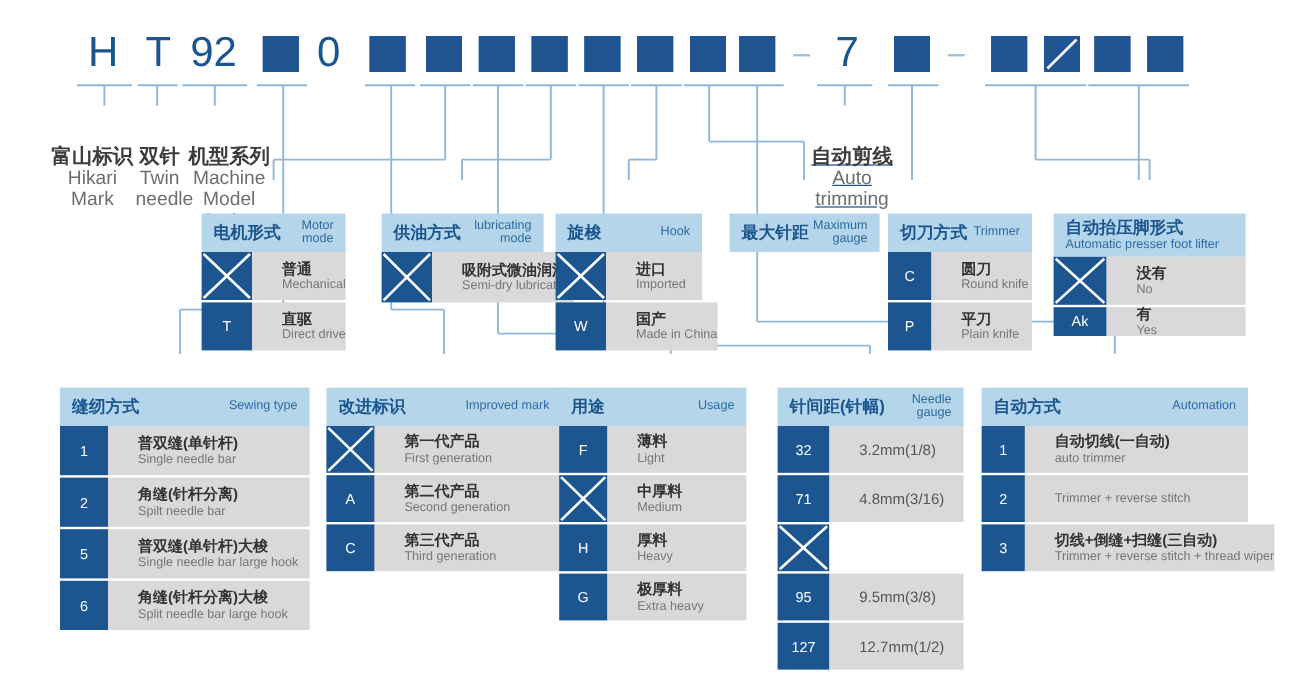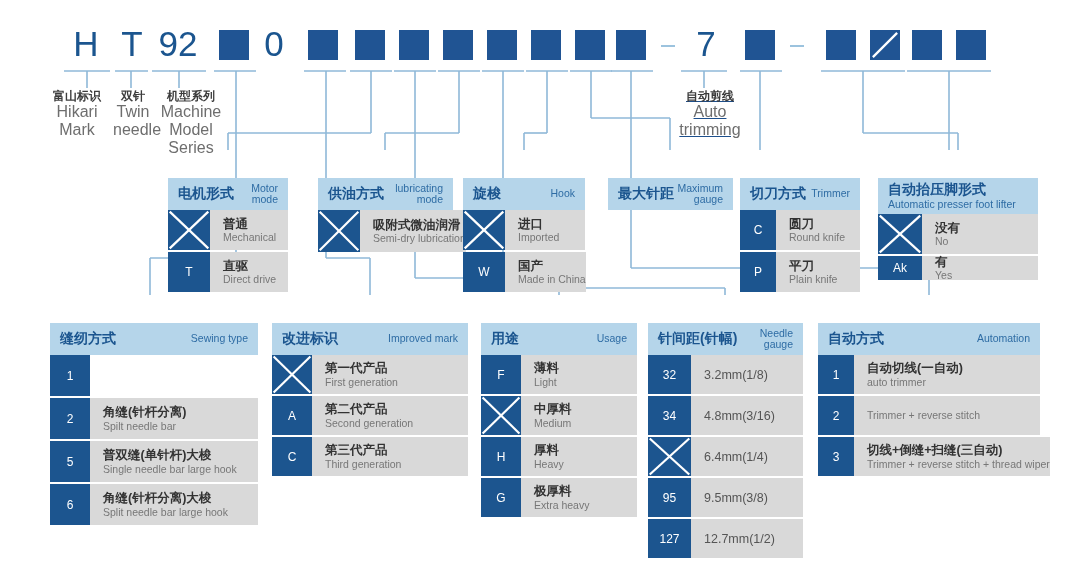--- a/index.html
+++ b/index.html
@@ -67,25 +67,26 @@
     background: #9cc3de;
   }
 
   
   .cap {
     position: absolute;
     text-align: center;
     line-height: 1.12;
   }
   .cap .cn {
-    font-size: 12px;
+    font-size: 17px;
     font-weight: bold;
     color: #3c3c3c;
     white-space: nowrap;
     display: block;
+    margin-top: 31px;
   }
   .cap .en {
     font-size: 16px;
     color: #6e6e6e;
     display: block;
   }
 
   
   .tbl { position: absolute; box-sizing: border-box; margin-top: 28px; }
   .tbl .hd {
@@ -129,21 +130,21 @@
     position: relative;
   }
   .row .key.x { background: #1c558f; }
   .row .key.x svg { position: absolute; left: 0; top: 0; width: 100%; height: 100%; }
   .row .val {
     background: #d9d9d9;
     flex: 1 1 auto;
     display: flex;
     flex-direction: column;
     justify-content: center;
-    padding-left: 13px;
+    padding-left: 25px;
     box-sizing: border-box;
   }
   .val .v-cn {
     font-size: 12.5px;
     font-weight: bold;
     color: #333333;
     line-height: 1.15;
     white-space: nowrap;
   }
   .val .v-en {
@@ -417,20 +418,24 @@
         </div>
       </div>
       <div class="tbl" style="left: 50px; top: 295px; width: 208px;">
         <div class="hd">
           <div class="h-cn">缝纫方式</div>
           <div class="h-en">Sewing type</div>
         </div>
         <div class="rows">
           <div class="row" style="height: 41px;">
             <div class="key" style="flex-basis: 40px;">1</div>
+            <div class="val">
+              <div class="v-cn">普双缝(单针杆)</div>
+              <div class="v-en">Single needle bar</div>
+            </div>
           </div>
           <div class="row" style="height: 41px;">
             <div class="key" style="flex-basis: 40px;">2</div>
             <div class="val">
               <div class="v-cn">角缝(针杆分离)</div>
               <div class="v-en">Spilt needle bar</div>
             </div>
           </div>
           <div class="row" style="height: 41px;">
             <div class="key" style="flex-basis: 40px;">5</div>
@@ -475,21 +480,21 @@
           </div>
           <div class="row" style="height: 39px;">
             <div class="key" style="flex-basis: 40px;">C</div>
             <div class="val">
               <div class="v-cn">第三代产品</div>
               <div class="v-en">Third generation</div>
             </div>
           </div>
         </div>
       </div>
-      <div class="tbl" style="left: 481px; top: 295px; width: 156px;">
+      <div class="tbl" style="left: 466px; top: 295px; width: 156px;">
         <div class="hd">
           <div class="h-cn">用途</div>
           <div class="h-en">Usage</div>
         </div>
         <div class="rows">
           <div class="row" style="height: 39px;">
             <div class="key" style="flex-basis: 40px;">F</div>
             <div class="val">
               <div class="v-cn">薄料</div>
               <div class="v-en">Light</div>
@@ -530,35 +535,32 @@
 gauge</div>
         </div>
         <div class="rows">
           <div class="row" style="height: 39px;">
             <div class="key" style="flex-basis: 43px;">32</div>
             <div class="val">
               <div class="v-only">3.2mm(1/8)</div>
             </div>
           </div>
           <div class="row" style="height: 39px;">
-            <div class="key" style="flex-basis: 43px;">34</div>
+            <div class="key" style="flex-basis: 43px;">71</div>
             <div class="val">
               <div class="v-only">4.8mm(3/16)</div>
             </div>
           </div>
           <div class="row" style="height: 39px;">
             <div class="key x" style="flex-basis: 43px;">
               <svg viewBox="0 0 100 100" preserveAspectRatio="none">
                 <line x1="4" y1="4" x2="96" y2="96" stroke="#ffffff" stroke-width="2.2" vector-effect="non-scaling-stroke"></line>
                 <line x1="96" y1="4" x2="4" y2="96" stroke="#ffffff" stroke-width="2.2" vector-effect="non-scaling-stroke"></line>
               </svg>
             </div>
-            <div class="val">
-              <div class="v-only">6.4mm(1/4)</div>
-            </div>
           </div>
           <div class="row" style="height: 39px;">
             <div class="key" style="flex-basis: 43px;">95</div>
             <div class="val">
               <div class="v-only">9.5mm(3/8)</div>
             </div>
           </div>
           <div class="row" style="height: 39px;">
             <div class="key" style="flex-basis: 43px;">127</div>
             <div class="val">

